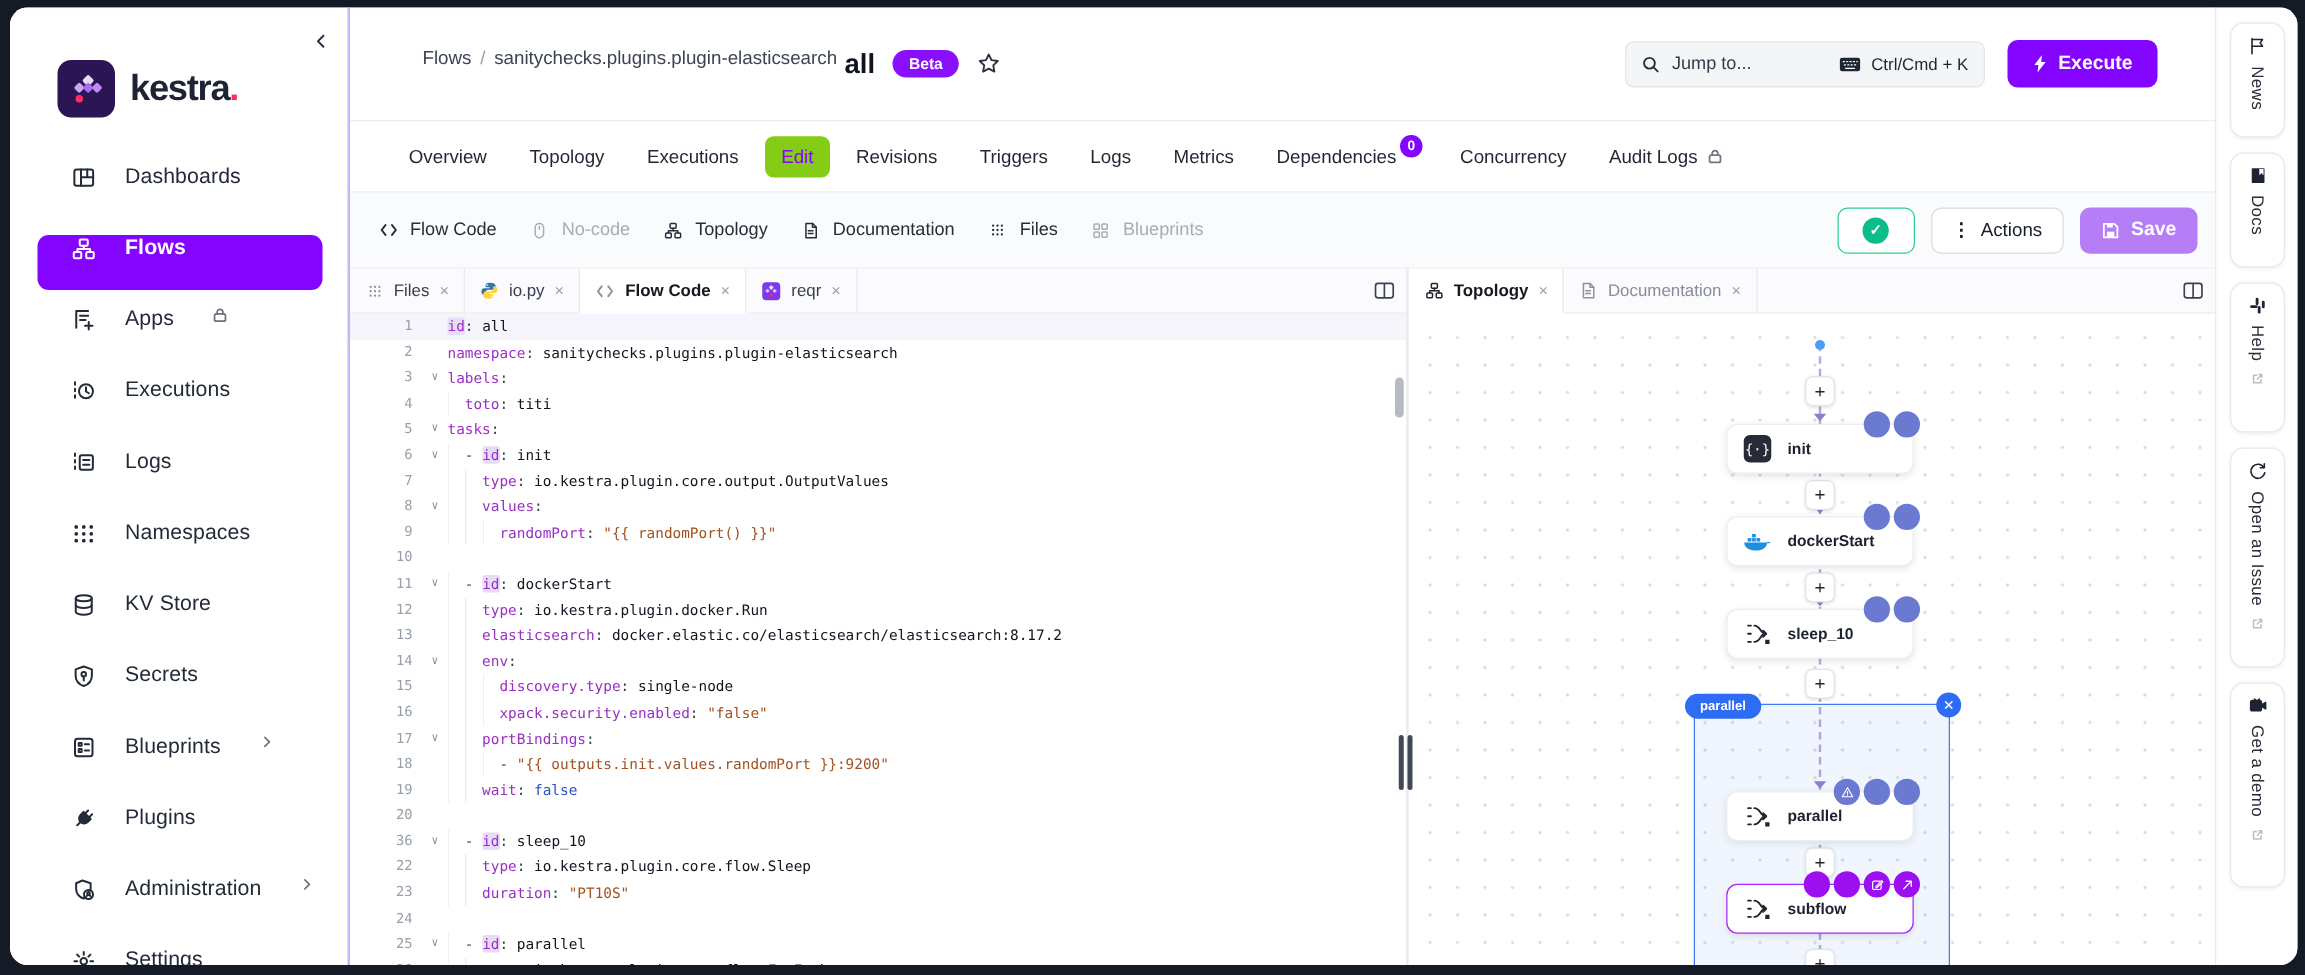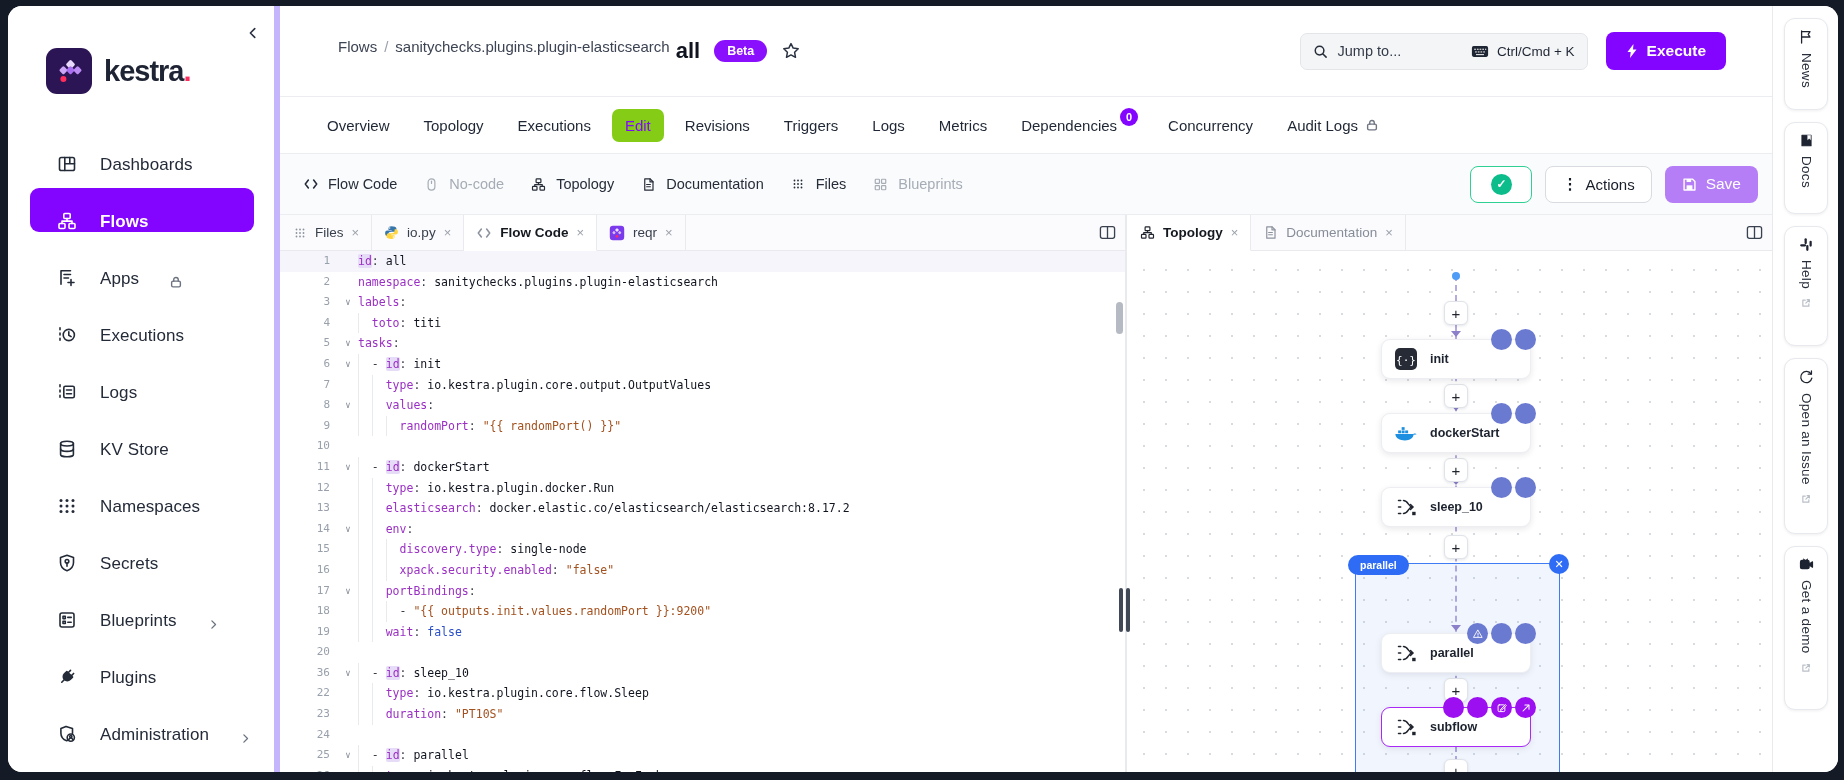--- a/index.html
+++ b/index.html
@@ -4,29 +4,29 @@
 <style>
   * { margin:0; padding:0; box-sizing:border-box; }
   html,body { width:1844px; height:780px; }
   body { font-family:"Liberation Sans", sans-serif; background:#141a26; overflow:hidden; }
 
   #frame { position:absolute; left:0; top:0; width:1844px; height:780px; background:#141a26; }
   #window { position:absolute; left:8px; top:6px; width:1830px; height:766px; background:#ffffff;
             border-radius:14px; overflow:hidden; display:flex; }
 
   
-  #sidebar { position:relative; width:272px; flex:0 0 272px; background:#ffffff; border-right:6px solid #c4b5fd; }
+  #sidebar { position:relative; width:272px; flex:0 0 272px; background:#ffffff; border-right:2px solid #c4b5fd; }
   .collapse-btn { position:absolute; top:16px; right:10px; width:22px; height:22px; color:#2a3242;
                   display:flex; align-items:center; justify-content:center; cursor:pointer; }
   .logo { position:absolute; left:38px; top:42px; display:flex; align-items:center; gap:12px; }
   .logo-badge { width:46px; height:46px; border-radius:11px; background:#2c1554; display:flex; align-items:center; justify-content:center; }
   .logo-word { font-size:29px; font-weight:800; letter-spacing:-1px; color:#1e2433; }
   .logo-dot { color:#ff2d5e; }
   #nav { position:absolute; left:0; top:125px; right:0; }
-  .nav-item { height:44px; margin:0 20px 13px 22px; display:flex; align-items:flex-end; gap:22px;
+  .nav-item { height:44px; margin:0 20px 13px 22px; display:flex; align-items:flex-start; gap:22px;
               padding-left:26px; border-radius:9px; color:#242b38; cursor:pointer; }
   .nav-item .nicon { width:22px; height:22px; flex:0 0 22px; display:flex; align-items:center; justify-content:center; color:#242b38; }
   .nav-item .nlabel { font-size:17px; font-weight:500; letter-spacing:.1px; }
   .nav-item.active { background:#8405ff; color:#ffffff; }
   .nav-item.active .nicon { color:#ffffff; }
   .nav-item.active .nlabel { font-weight:600; }
   .nav-suffix { margin-left:8px; color:#6b7280; display:flex; align-items:center; }
 
   
   #main { flex:1 1 auto; display:flex; flex-direction:column; min-width:0; background:#fff; }
@@ -64,21 +64,21 @@
   .view-item.muted { color:#a6acb5; }
   .toolbar-right { margin-left:auto; display:flex; align-items:center; gap:13px; }
   .btn-validate { width:62px; height:37px; background:#fff; border:1.5px solid #2fd094; border-radius:8px;
                   display:flex; align-items:center; justify-content:center; cursor:pointer; }
   .validate-dot { width:21px; height:21px; border-radius:50%; background:#0cbd8b; color:#fff;
                   display:flex; align-items:center; justify-content:center; font-size:12px; font-weight:700; }
   .btn-actions { height:37px; padding:0 16px; background:#fff; border:1px solid #d8dbdf; border-radius:8px;
                  display:flex; align-items:center; gap:8px; font-size:15px; color:#171d29; cursor:pointer; }
   .kebab { letter-spacing:0; font-weight:700; color:#171d29; }
   .btn-save { height:37px; padding:0 17px; background:#b57df6; border-radius:8px; color:#fff;
-              display:flex; align-items:center; gap:9px; font-size:15.5px; font-weight:400; cursor:pointer; }
+              display:flex; align-items:center; gap:9px; font-size:15.5px; font-weight:700; cursor:pointer; }
 
   
   .workspace { flex:1 1 auto; display:flex; min-height:0; position:relative; }
   .pane-editor { width:845px; flex:0 0 845px; display:flex; flex-direction:column; min-width:0; position:relative; }
   .pane-divider { width:2px; flex:0 0 2px; background:#e8eaee; position:relative; }
   .pane-topo { flex:1 1 auto; display:flex; flex-direction:column; min-width:0; }
 
   .tabbar { height:36px; flex:0 0 36px; background:#fbfbfd; border-bottom:1px solid #e8eaee; display:flex; align-items:stretch; }
   .etab { display:flex; align-items:center; gap:8px; padding:0 12px; font-size:13.5px; color:#39404d;
           border-right:1px solid #e8eaee; cursor:pointer; background:transparent; }
@@ -225,44 +225,44 @@
                 <path d="M3 2.8v2M3 8v2M3 13.2v2"></path>
                 <rect x="6.8" y="4.2" width="10.5" height="11.6" rx="1.6"></rect>
                 <path d="M9.5 8h5M9.5 11.8h5"></path>
               </svg>
             </span>
                  <span class="nlabel">Logs</span>
           </div>
           <div class="nav-item">
             <span class="nicon">
               <svg width="20" height="20" viewBox="0 0 20 20" fill="none" stroke="currentColor" stroke-width="1.6" stroke-linecap="round" stroke-linejoin="round">
-                <ellipse cx="10" cy="4.6" rx="6.4" ry="2.4"></ellipse>
-                <path d="M3.6 4.6v10.8c0 1.3 2.9 2.4 6.4 2.4s6.4-1.1 6.4-2.4V4.6"></path>
-                <path d="M3.6 10c0 1.3 2.9 2.4 6.4 2.4s6.4-1.1 6.4-2.4"></path>
-              </svg>
-            </span>
-                 <span class="nlabel">KV Store</span>
-          </div>
-          <div class="nav-item">
-            <span class="nicon">
-              <svg width="20" height="20" viewBox="0 0 20 20" fill="none" stroke="currentColor" stroke-width="1.6" stroke-linecap="round" stroke-linejoin="round">
                 <g fill="currentColor" stroke="none">
                   <circle cx="4" cy="4.5" r="1.5"></circle>
                   <circle cx="10" cy="4.5" r="1.5"></circle>
                   <circle cx="16" cy="4.5" r="1.5"></circle>
                   <circle cx="4" cy="10" r="1.5"></circle>
                   <circle cx="10" cy="10" r="1.5"></circle>
                   <circle cx="16" cy="10" r="1.5"></circle>
                   <circle cx="4" cy="15.5" r="1.5"></circle>
                   <circle cx="10" cy="15.5" r="1.5"></circle>
                   <circle cx="16" cy="15.5" r="1.5"></circle>
                 </g>
               </svg>
             </span>
                  <span class="nlabel">Namespaces</span>
+          </div>
+          <div class="nav-item">
+            <span class="nicon">
+              <svg width="20" height="20" viewBox="0 0 20 20" fill="none" stroke="currentColor" stroke-width="1.6" stroke-linecap="round" stroke-linejoin="round">
+                <ellipse cx="10" cy="4.6" rx="6.4" ry="2.4"></ellipse>
+                <path d="M3.6 4.6v10.8c0 1.3 2.9 2.4 6.4 2.4s6.4-1.1 6.4-2.4V4.6"></path>
+                <path d="M3.6 10c0 1.3 2.9 2.4 6.4 2.4s6.4-1.1 6.4-2.4"></path>
+              </svg>
+            </span>
+                 <span class="nlabel">KV Store</span>
           </div>
           <div class="nav-item">
             <span class="nicon">
               <svg width="20" height="20" viewBox="0 0 20 20" fill="none" stroke="currentColor" stroke-width="1.6" stroke-linecap="round" stroke-linejoin="round">
                 <path d="M10 2.2 16.5 4.5v5c0 4-2.7 6.9-6.5 8.3C6.2 16.4 3.5 13.5 3.5 9.5v-5z"></path>
                 <circle cx="10" cy="8.3" r="1.8"></circle>
                 <path d="M10 10.1v3.2"></path>
               </svg>
             </span>
                  <span class="nlabel">Secrets</span>

